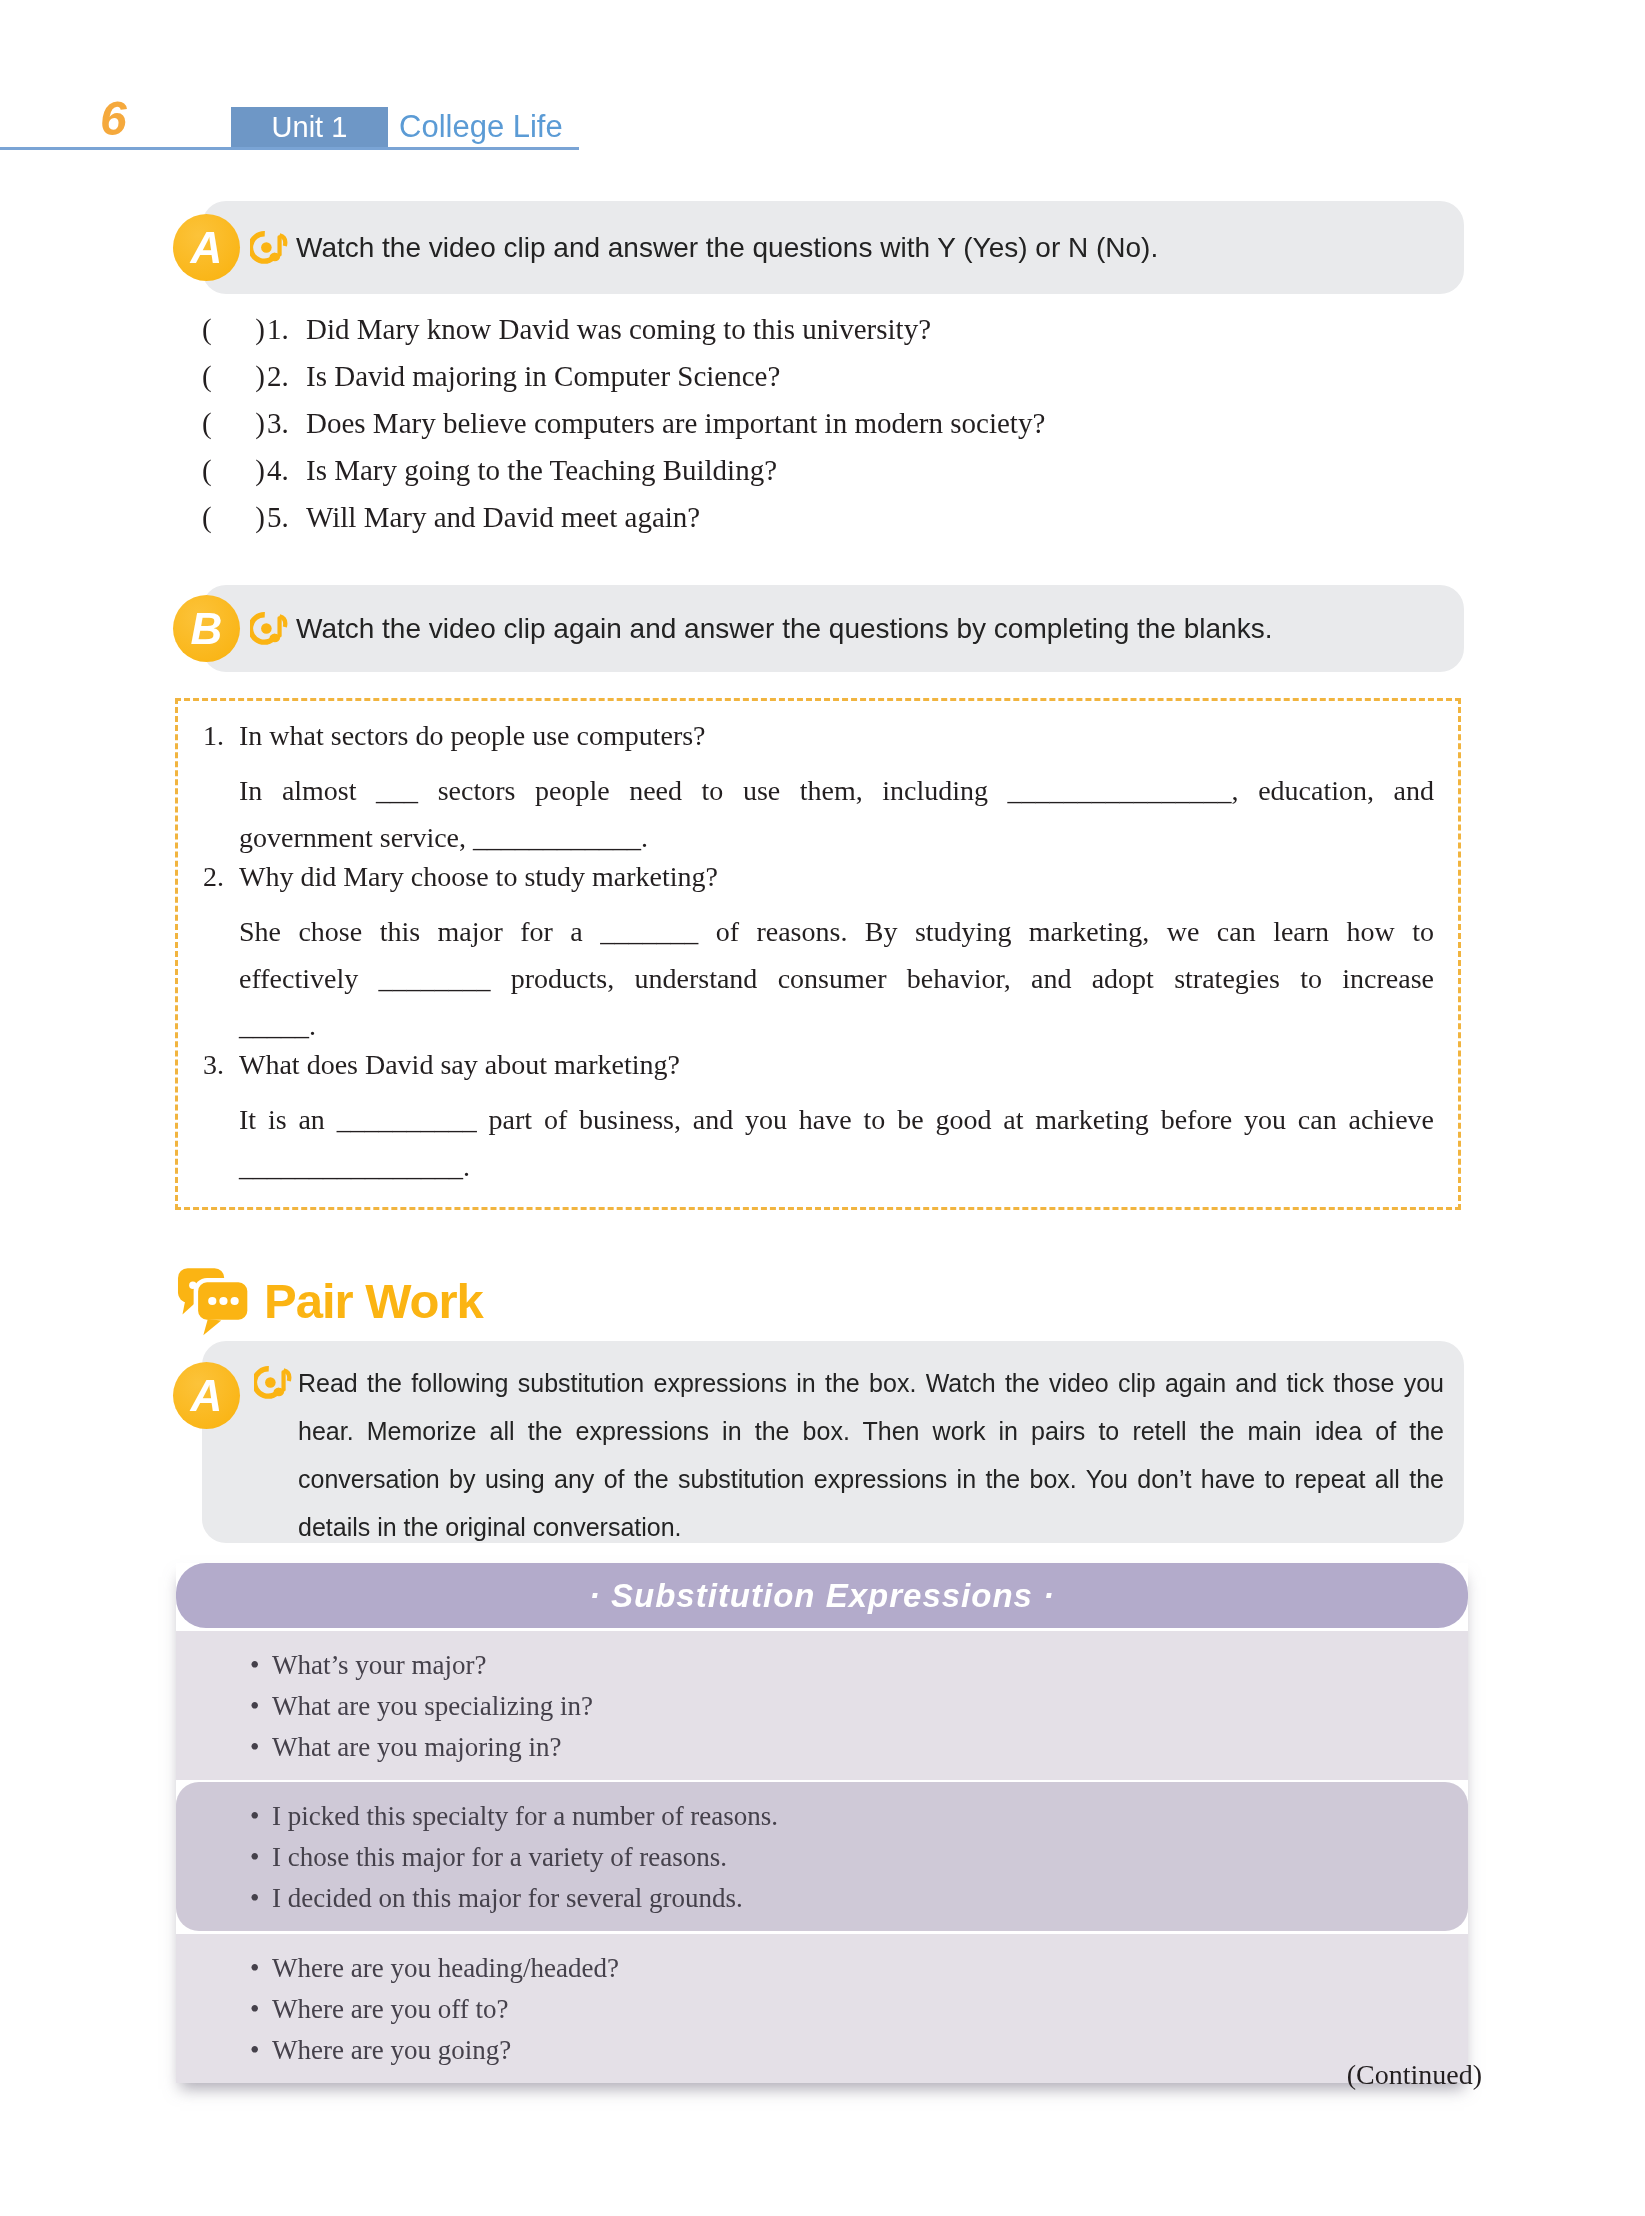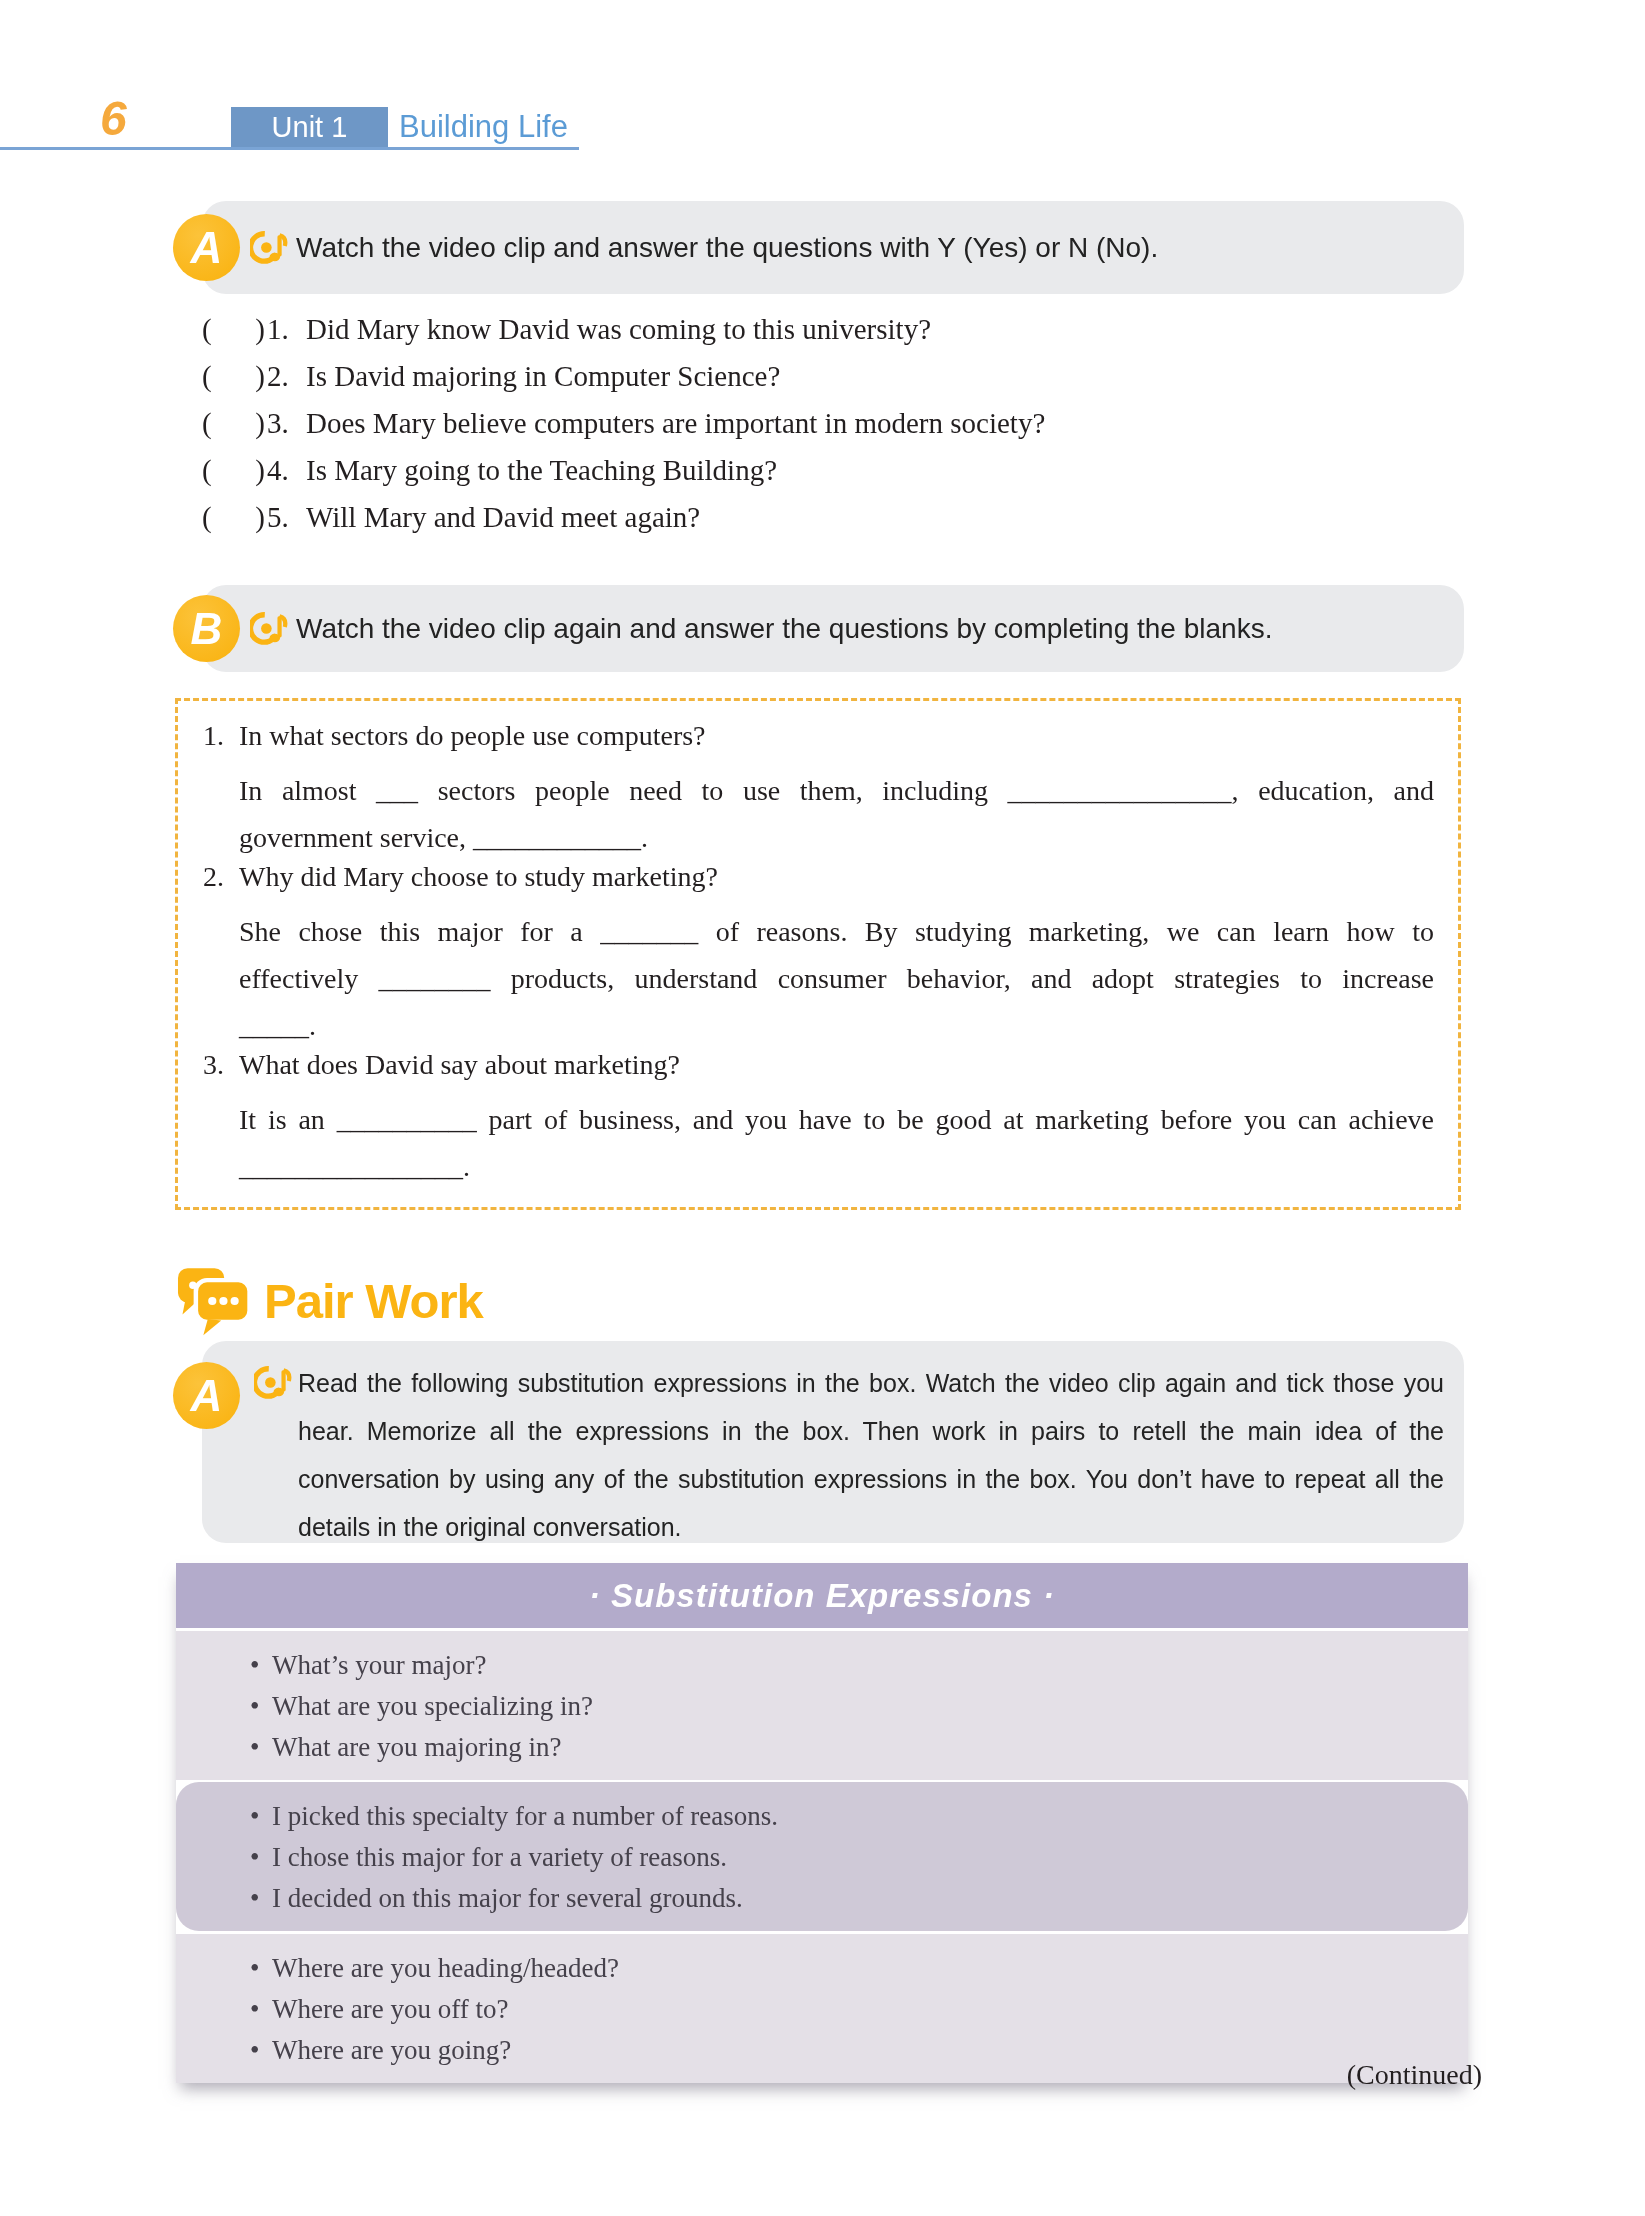--- a/index.html
+++ b/index.html
@@ -79,21 +79,21 @@
   }
   
   .sub-table{
     position:absolute;left:176px;top:1563px;width:1292px;
     box-shadow:0 10px 15px -4px rgba(110,104,122,0.55);
     background:#ffffff;
   }
   .sub-head{
     height:65px;background:#B3ABCB;display:flex;align-items:center;justify-content:center;
     font-family:"Liberation Sans", sans-serif;font-weight:bold;font-style:italic;
-    font-size:33px;color:#ffffff;letter-spacing:1px;
+    font-size:33px;color:#ffffff;letter-spacing:1px;border-radius:30px;
   }
   .sub-group{margin-top:2.5px;padding:14px 20px 12px 20px;}
   .g-light{background:#E4E0E7;}
   .g-dark{background:#CFC9D7;border-radius:23px;}
   .bullet-row{
     position:relative;padding-left:76px;height:41px;line-height:41px;
     font-size:27px;color:#45414B;
   }
   .bullet-row::before{
     content:"\2022";position:absolute;left:54px;color:#45414B;font-size:27px;
@@ -101,21 +101,21 @@
   
   .continued{
     position:absolute;right:164px;top:2059px;font-size:28px;color:#231F20;
   }
 </style>
 </head>
 <body>
 
 <div class="page-num">6</div>
 <div class="unit-chip">Unit 1</div>
-<div class="unit-title">Building Life</div>
+<div class="unit-title">College Life</div>
 <div class="header-rule"></div>
 
 <div class="inst-box" style="top:201px;height:93px;">
   <div class="badge" style="top:13px;">A</div>
   <div class="inst-row">
     <svg class="listen-icon" viewBox="0 0 72 72">
       <path d="M28 9 A 26 26 0 1 0 50 47" fill="none" stroke="#FBB413" stroke-width="10"></path>
       <circle cx="31" cy="35" r="10" fill="#FBB413"></circle>
       <rect x="52" y="12" width="8" height="40" rx="3" fill="#FBB413"></rect>
       <ellipse cx="47" cy="53" rx="10" ry="8" fill="#FBB413"></ellipse>

